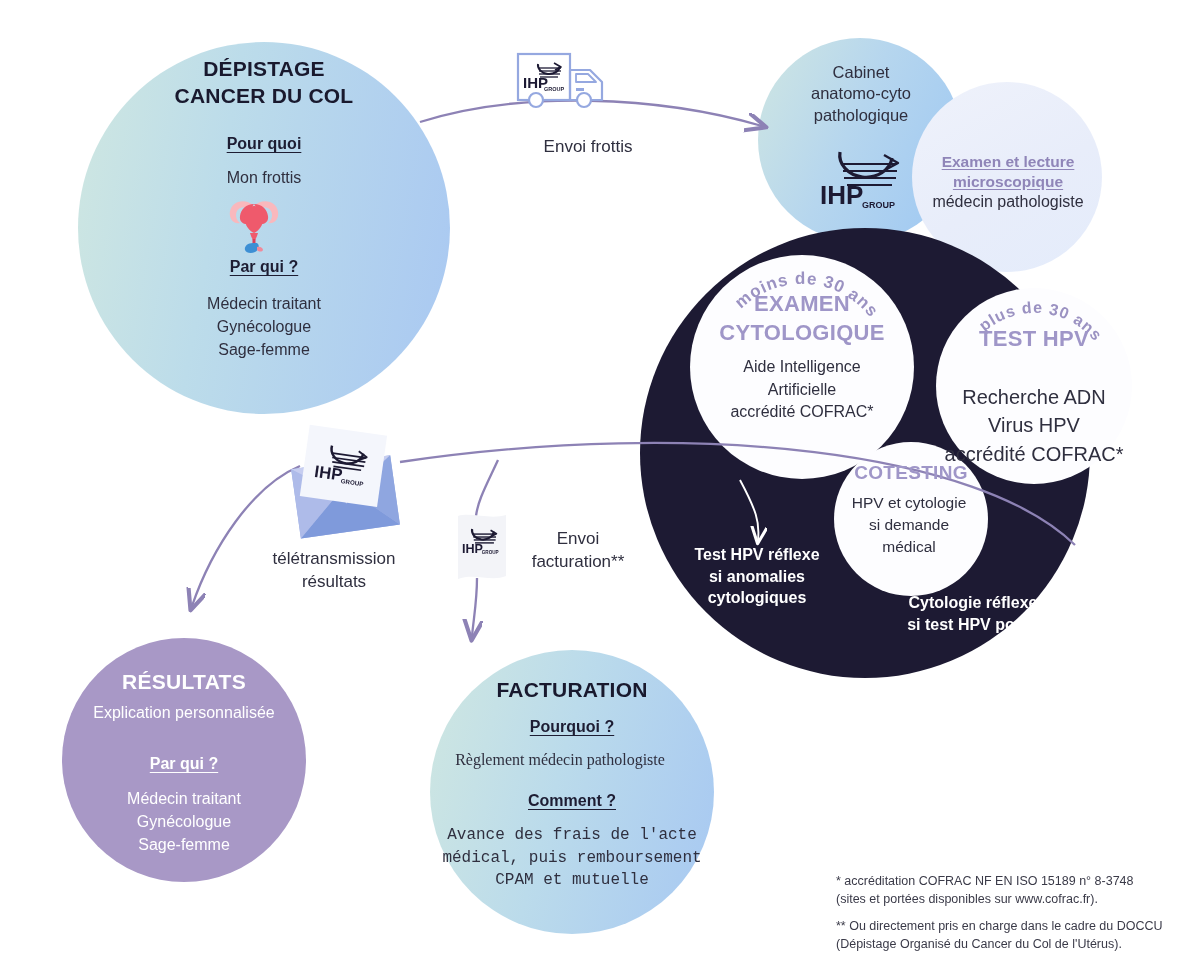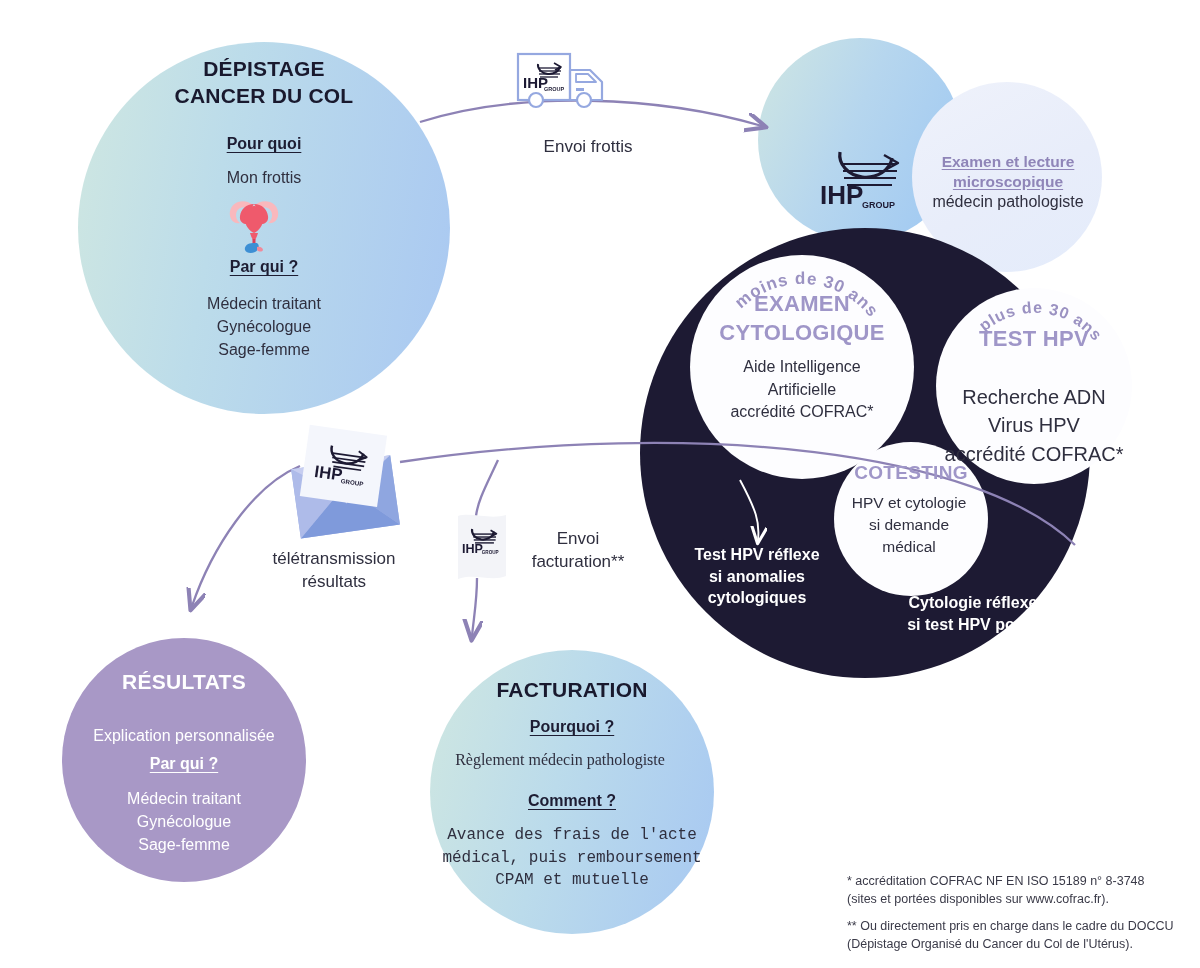--- a/index.html
+++ b/index.html
@@ -141,21 +141,21 @@
     color: #ffffff;
     font-weight: bold;
     font-size: 16px;
     line-height: 1.35;
   }
   .t-reflexe { left: 664px; top: 532px; width: 186px; margin-top: 12px; }
   .t-cytoreflexe { left: 870px; top: 592px; width: 206px; }
 
   
   .t-res-h { left: 72px; top: 668px; width: 224px; font-size: 21px; font-weight: bold; color: #ffffff; letter-spacing: .3px; }
-  .t-res-sub { left: 62px; top: 726px; width: 244px; font-size: 16px; color: #ffffff; }
+  .t-res-sub { left: 62px; top: 703px; width: 244px; font-size: 16px; color: #ffffff; }
   .t-res-pq { left: 72px; top: 754px; width: 224px; font-size: 16px; font-weight: bold; color: #ffffff; text-decoration: underline; text-underline-offset: 3px; }
   .t-res-list { left: 72px; top: 787px; width: 224px; font-size: 16px; color: #ffffff; line-height: 1.45; }
 
   
   .t-fac-h  { left: 448px; top: 676px; width: 248px; font-size: 21px; }
   .t-fac-pq { left: 448px; top: 717px; width: 248px; }
   .t-fac-r  { left: 424px; top: 750px; width: 272px; font-family: Liberation Serif, serif; }
   .t-fac-cm { left: 448px; top: 791px; width: 248px; }
   .t-fac-b  { left: 436px; top: 824px; width: 272px; line-height: 1.42; font-family: Liberation Mono, monospace; }
 
@@ -172,21 +172,20 @@
   .t-envoi-fact { left: 508px; top: 528px; width: 140px; }
 
   
   .footnotes {
     position: absolute;
     left: 836px; top: 872px;
     width: 352px;
     font-size: 12.5px;
     color: #3a3a48;
     line-height: 1.45;
-    margin-left: 11px;
   }
   .footnotes p { margin: 0 0 9px 0; }
   .footnotes p:last-child { margin-bottom: 0; }
 </style>
 </head>
 <body>
 
 <div id="stage">
 
   <div class="circ c-depistage"></div>
@@ -263,20 +262,25 @@
       <line x1="25" y1="18" x2="47" y2="18" stroke="#1d1a33" stroke-width="1.3"></line>
       <line x1="25" y1="21" x2="47" y2="21" stroke="#1d1a33" stroke-width="1.3"></line>
       <line x1="25" y1="24" x2="46" y2="24" stroke="#1d1a33" stroke-width="1.3"></line>
       <line x1="26" y1="27" x2="44" y2="27" stroke="#1d1a33" stroke-width="1.3"></line>
       <path d="M40 13 L47 17 L41 20" fill="none" stroke="#1d1a33" stroke-width="1.6" stroke-linejoin="round"></path>
     </g>
   </svg>
 
   <div class="flow-label t-envoi-frottis">Envoi frottis</div>
 
+  <div class="txt t-cab">
+    <div>Cabinet</div>
+    <div>anatomo-cyto</div>
+    <div>pathologique</div>
+  </div>
 
   <svg class="node" style="left:816px;top:140px;width:96px;height:76px;" viewBox="0 0 96 76">
     <path d="M24 12 A26 22 0 1 0 76 18" fill="none" stroke="#1d1a33" stroke-width="3.2"></path>
     <line x1="27" y1="24" x2="81" y2="24" stroke="#1d1a33" stroke-width="2"></line>
     <line x1="27" y1="31" x2="81" y2="31" stroke="#1d1a33" stroke-width="2"></line>
     <line x1="28" y1="38" x2="80" y2="38" stroke="#1d1a33" stroke-width="2"></line>
     <line x1="31" y1="45" x2="76" y2="45" stroke="#1d1a33" stroke-width="2"></line>
     <path d="M68 15 L82 23 L69 30" fill="none" stroke="#1d1a33" stroke-width="2.4" stroke-linejoin="round"></path>
     <text x="4" y="64" font-family="Liberation Sans, sans-serif" font-size="26" font-weight="bold" fill="#1d1a33">IHP</text>
     <text x="46" y="68" font-family="Liberation Sans, sans-serif" font-size="9" font-weight="bold" fill="#1d1a33">GROUP</text>

